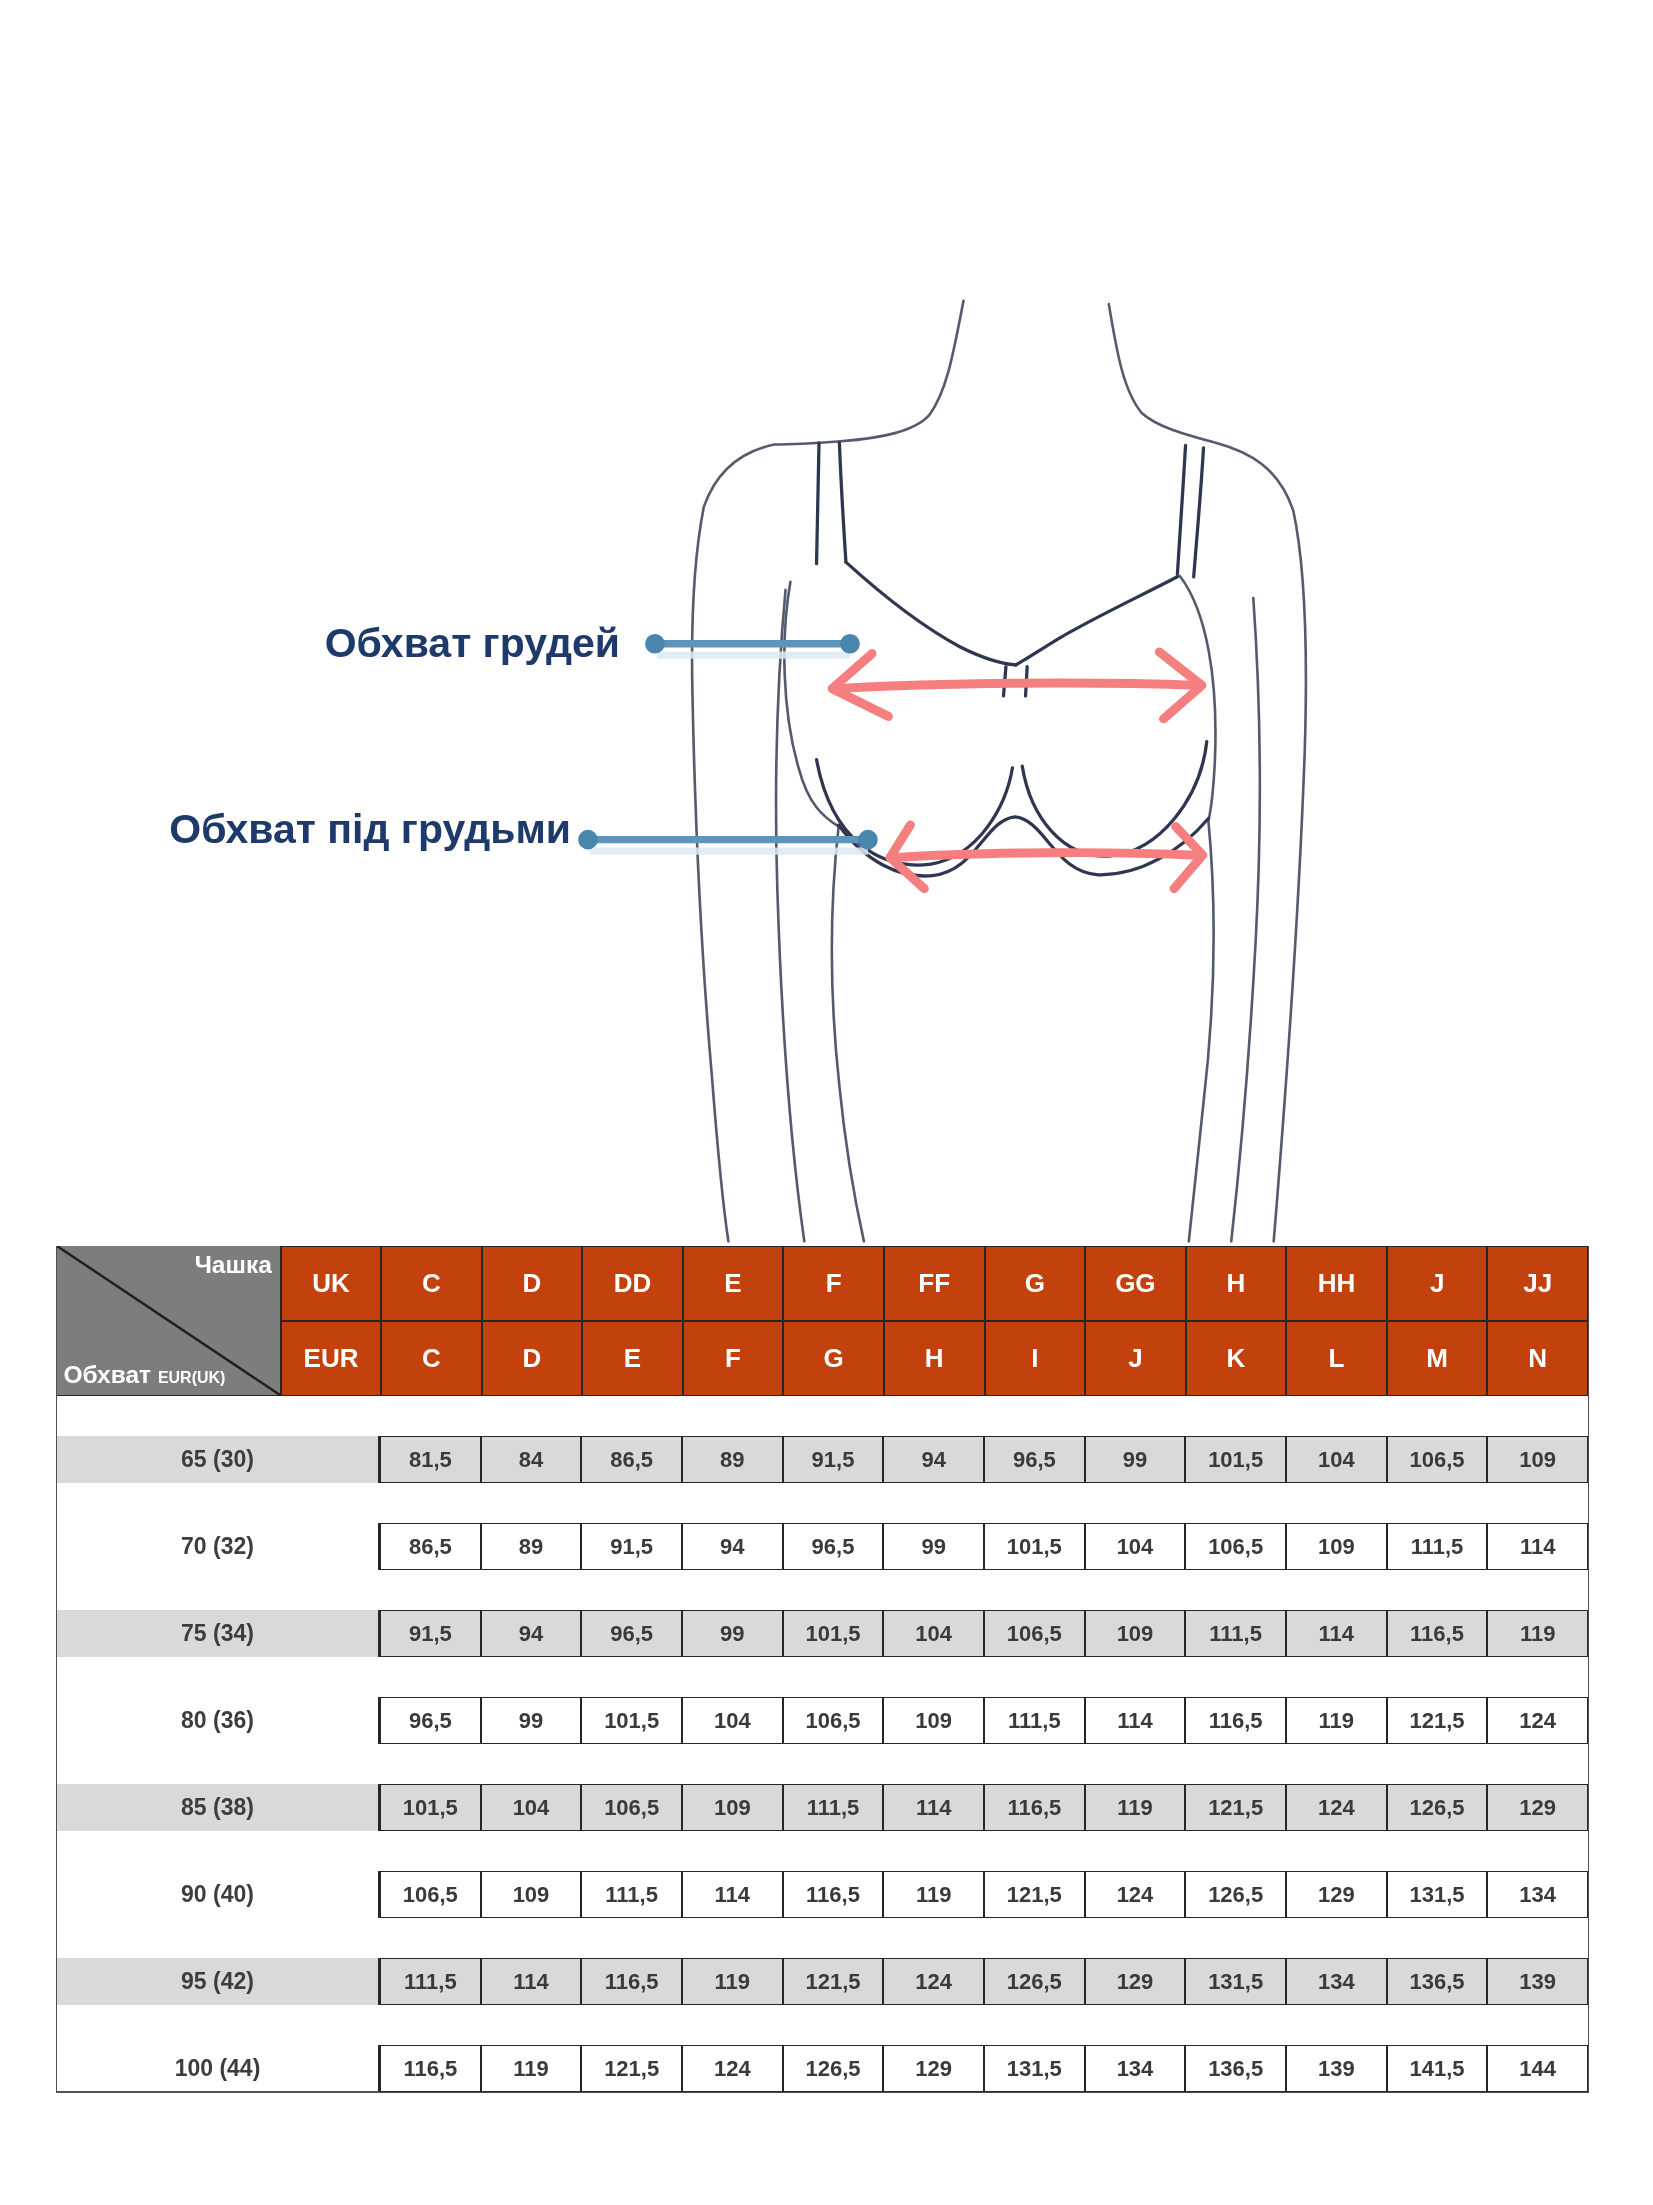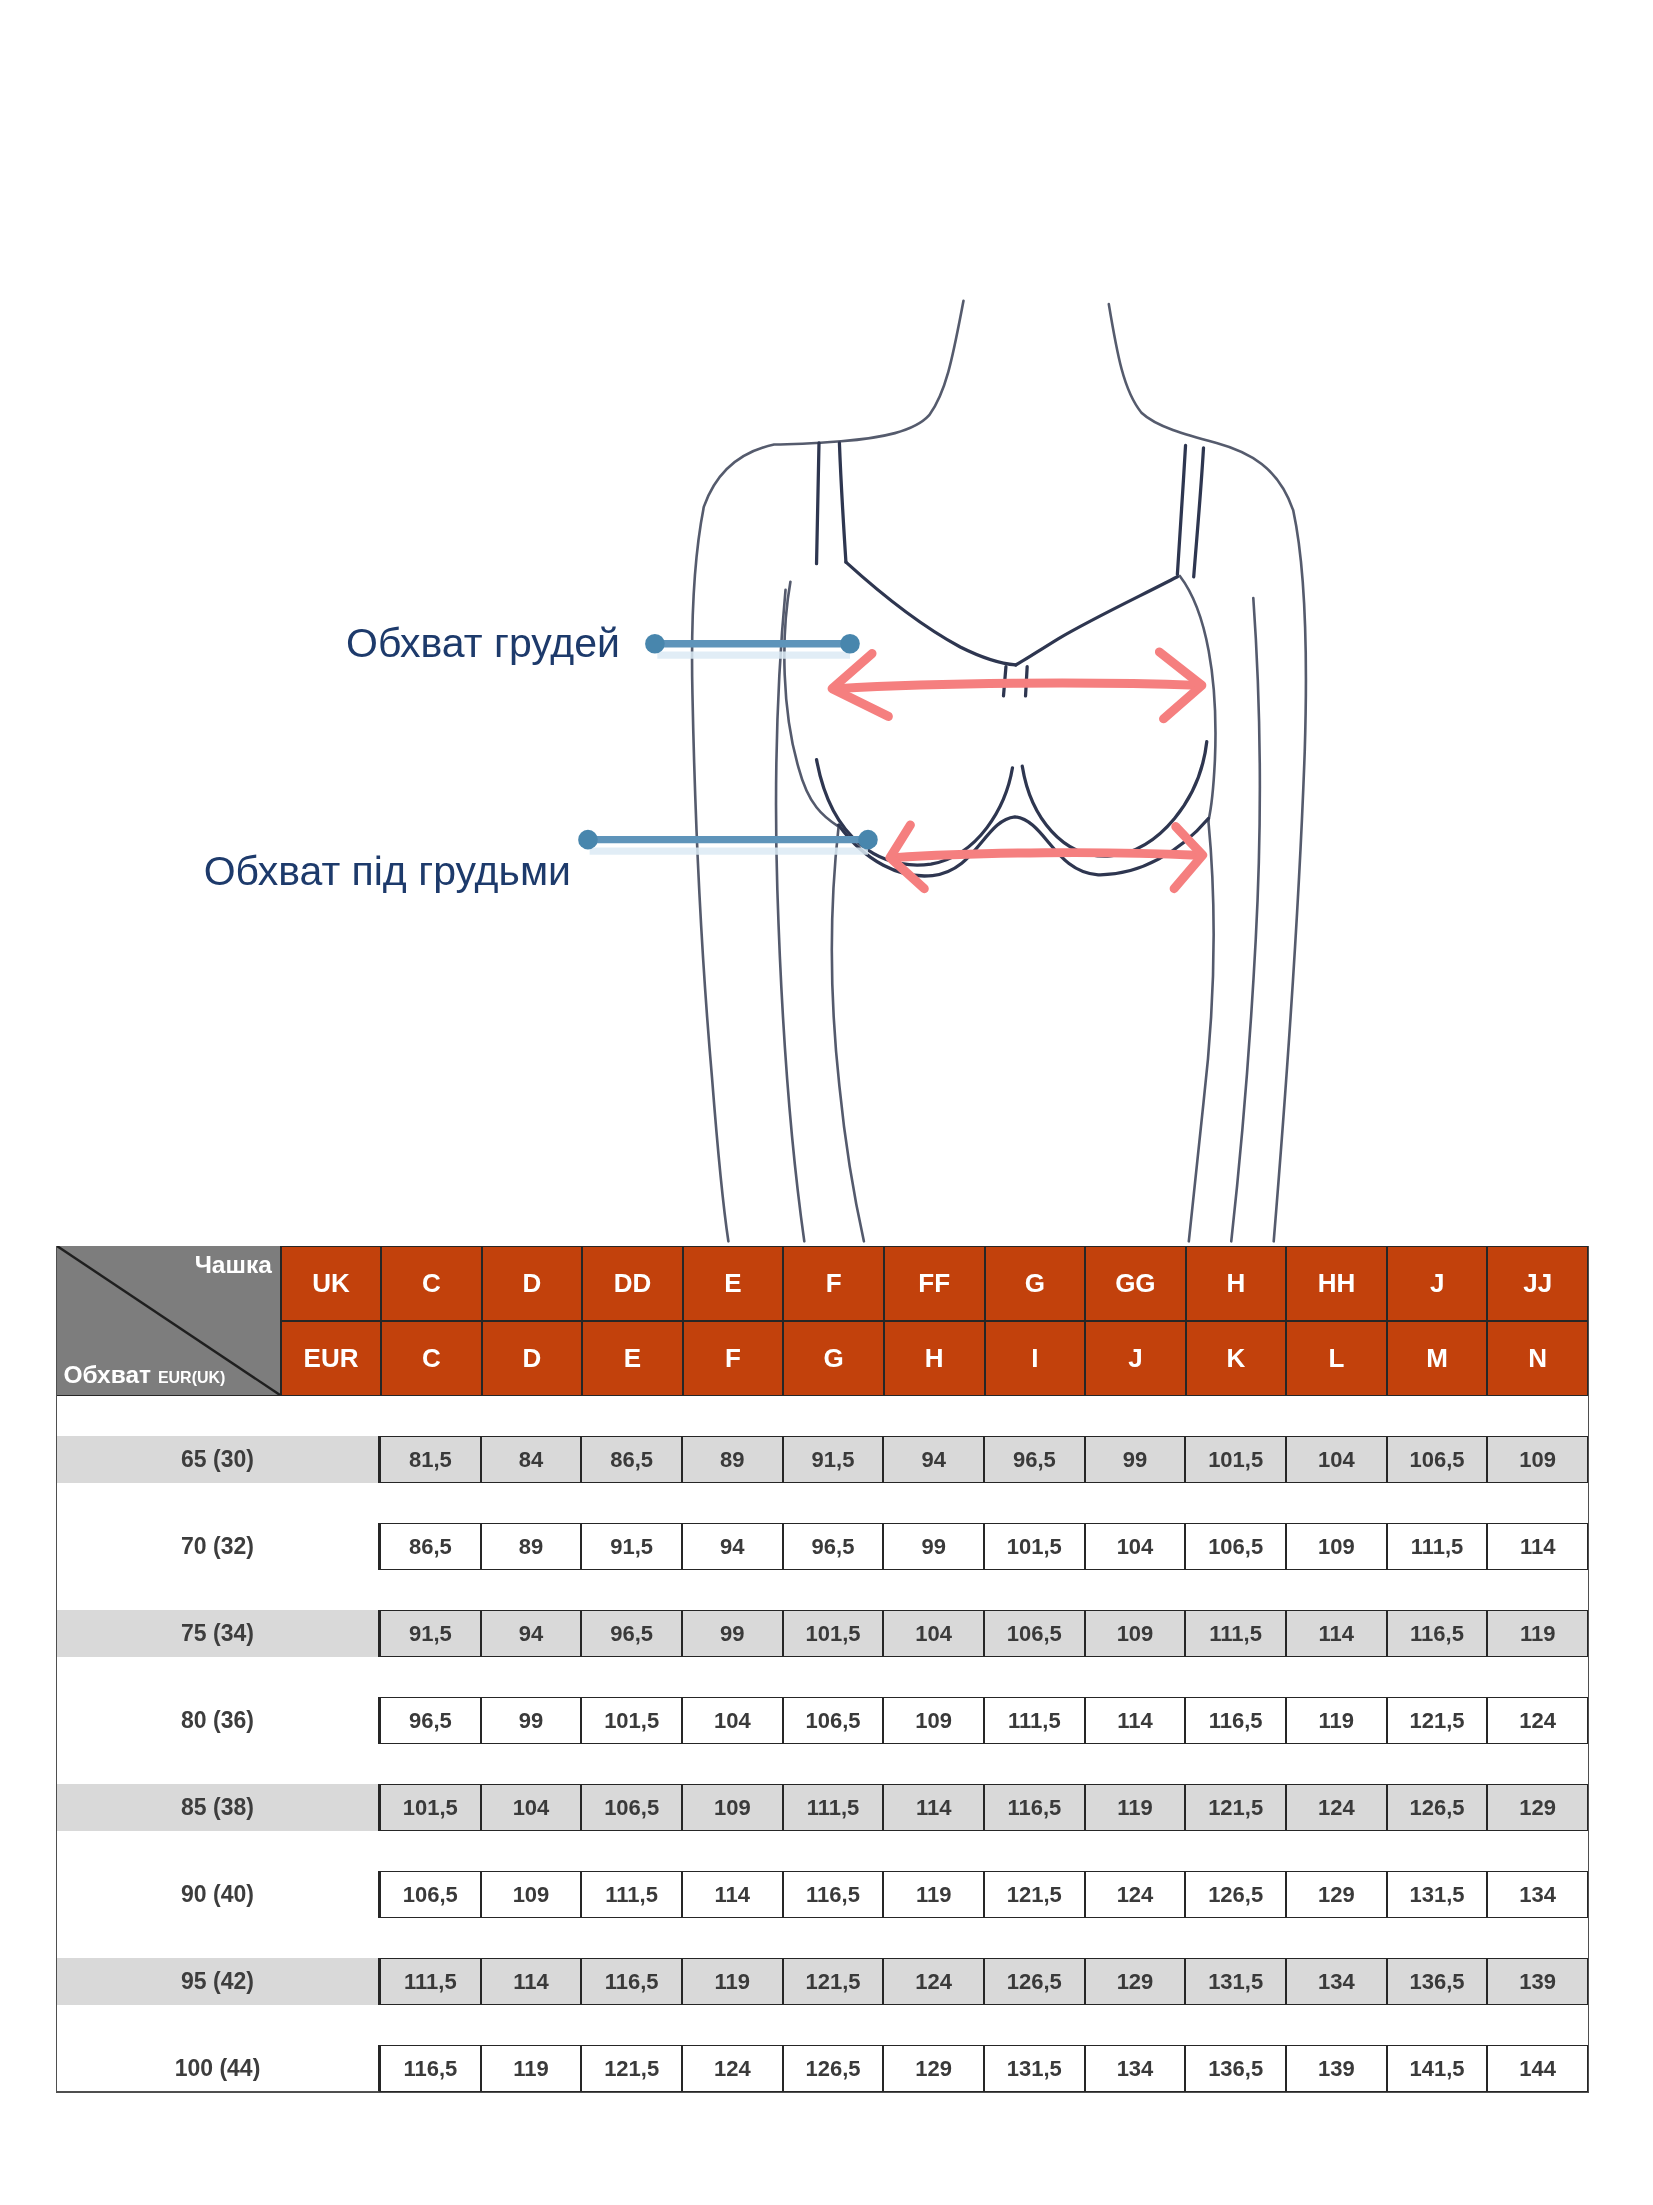--- a/index.html
+++ b/index.html
@@ -3,25 +3,25 @@
 <meta charset="utf-8">
 <style>
   html,body{margin:0;padding:0;}
   body{
     width:1654px;height:2205px;position:relative;background:#ffffff;
     font-family:"Liberation Sans", sans-serif;overflow:hidden;
   }
   
   .fig-svg{position:absolute;left:490px;top:245px;width:898px;height:1013px;}
   .measure-label{
-    position:absolute;color:#1d3a6b;font-size:41px;font-weight:400;
+    position:absolute;color:#1d3a6b;font-size:41px;font-weight:700;
     white-space:nowrap;text-align:right;line-height:51px;
   }
   #bust-label{left:114px;top:618px;width:506px;}
-  #underbust-label{left:65px;top:846px;width:506px;}
+  #underbust-label{left:65px;top:804px;width:506px;}
   
   .size-table{
     position:absolute;left:56px;top:1246px;width:1533px;
     box-sizing:border-box;border:1.6px solid #4f4f4f;border-top:none;
   }
   .t-title{
     height:80px;background:#000000;color:#ffffff;
     display:flex;align-items:center;justify-content:center;
     font-size:41px;font-weight:bold;letter-spacing:1.2px;white-space:nowrap;
   }

